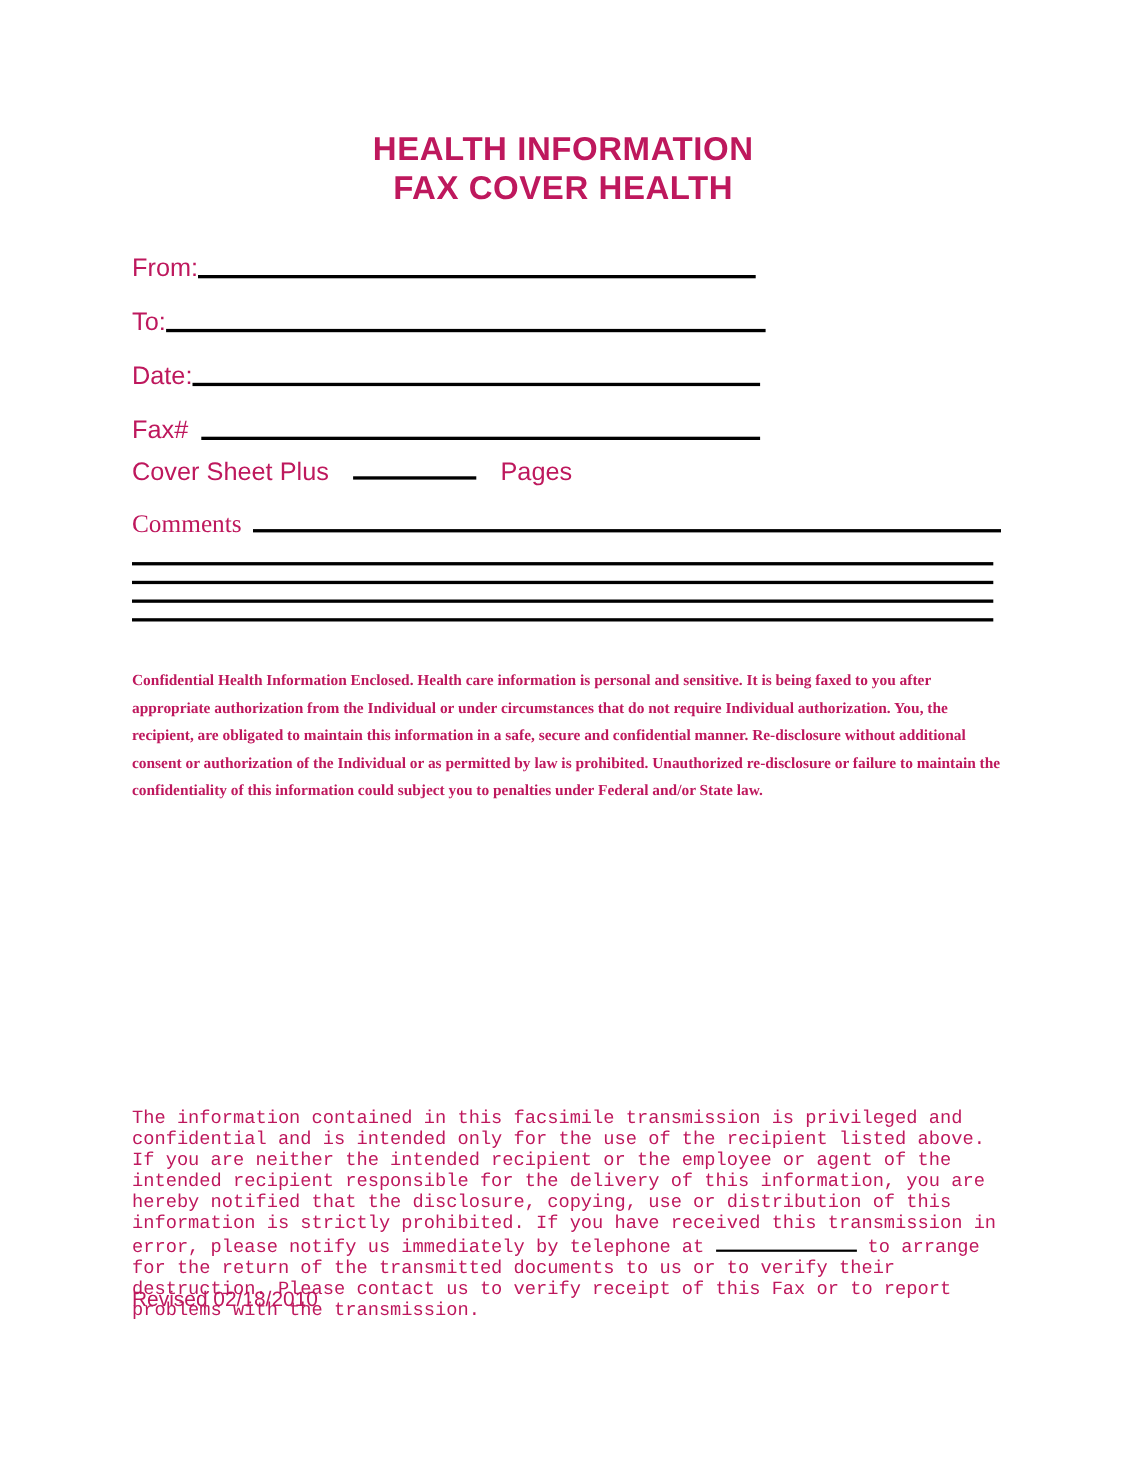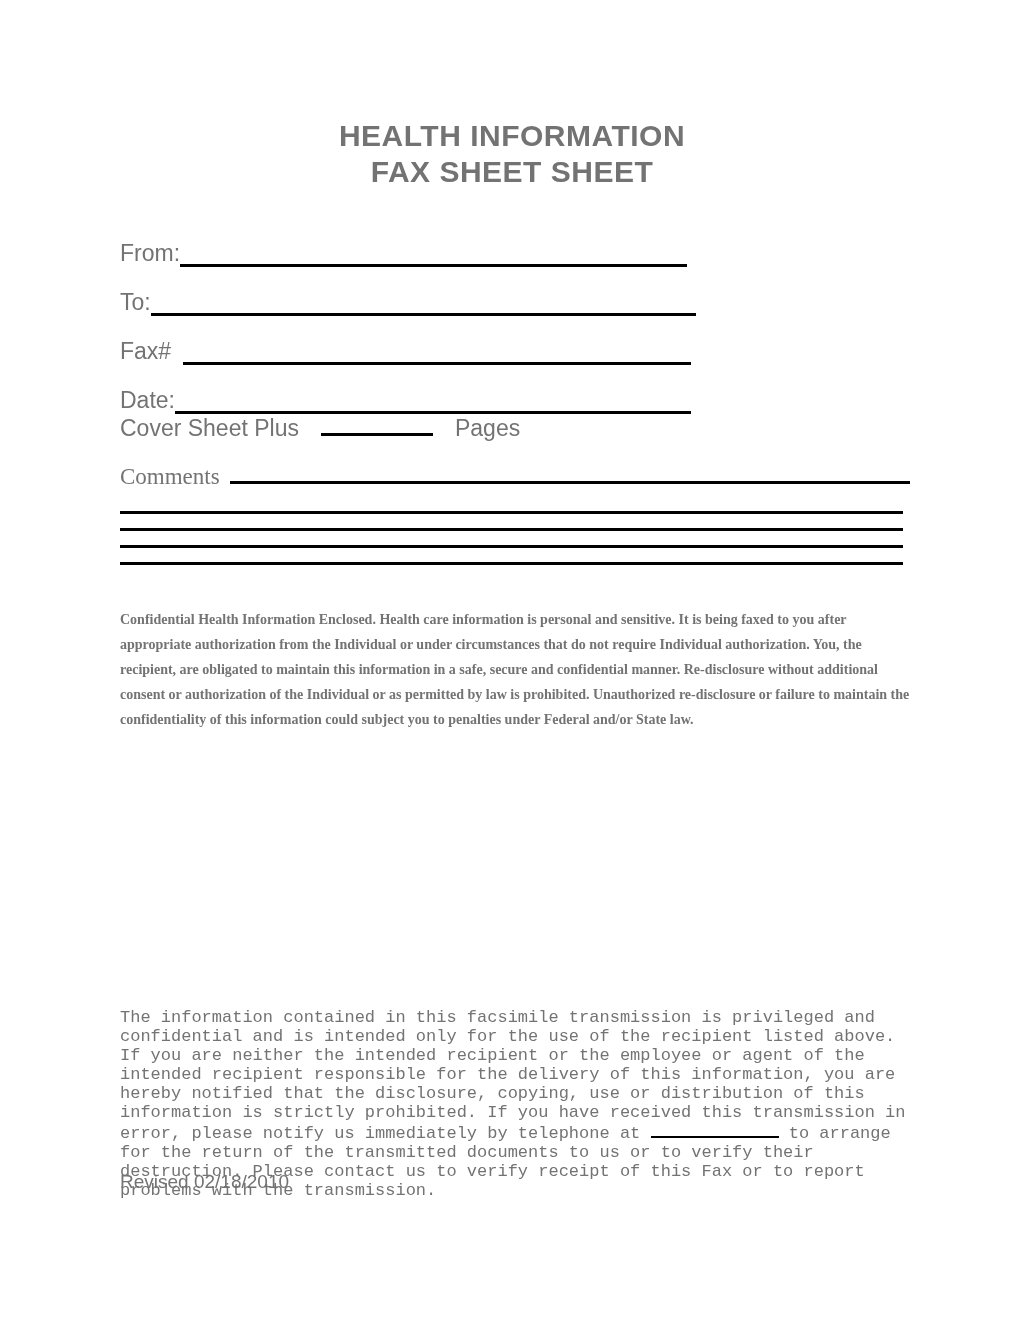--- a/index.html
+++ b/index.html
@@ -8,21 +8,21 @@
     background: #ffffff;
   }
   .page {
     position: relative;
     width: 1024px;
     height: 1325px;
     background: #ffffff;
     margin: 0 auto;
     overflow: hidden;
     font-family: "Liberation Sans", sans-serif;
-    color: #737373;
+    color: #be185d;
   }
 
   
   .title-block {
     position: absolute;
     left: 0;
     top: 118px;
     width: 1024px;
     text-align: center;
   }
@@ -37,21 +37,21 @@
 
   
   .form-block {
     position: absolute;
     left: 120px;
     top: 218px;
     width: 790px;
   }
   .field-row {
     display: flex;
-    align-items: flex-end;
+    align-items: center;
     height: 49px;
   }
   .field-label {
     font-size: 23px;
     line-height: 28px;
     white-space: nowrap;
   }
   .field-rule {
     display: inline-block;
     border-bottom: 3px solid #000000;
@@ -137,43 +137,43 @@
     line-height: 20px;
   }
 </style>
 </head>
 <body>
 
 <div class="page">
 
   <div class="title-block">
     <div class="title-line">HEALTH INFORMATION</div>
-    <div class="title-line">FAX SHEET SHEET</div>
+    <div class="title-line">FAX COVER HEALTH</div>
   </div>
 
   <div class="form-block">
 
     <div class="field-row">
       <span class="field-label">From:</span>
       <span class="field-rule rule-from"></span>
     </div>
 
     <div class="field-row">
       <span class="field-label">To:</span>
       <span class="field-rule rule-to"></span>
     </div>
 
     <div class="field-row">
+      <span class="field-label">Date:</span>
+      <span class="field-rule rule-date"></span>
+    </div>
+
+    <div class="field-row">
       <span class="field-label">Fax#</span>
       <span class="field-rule rule-fax"></span>
-    </div>
-
-    <div class="field-row">
-      <span class="field-label">Date:</span>
-      <span class="field-rule rule-date"></span>
     </div>
 
     <div class="pages-row">
       <span class="field-label">Cover Sheet Plus</span>
       <span class="pages-rule"></span>
       <span class="field-label">Pages</span>
     </div>
 
     <div class="comments-row">
       <span class="field-label">Comments</span>

